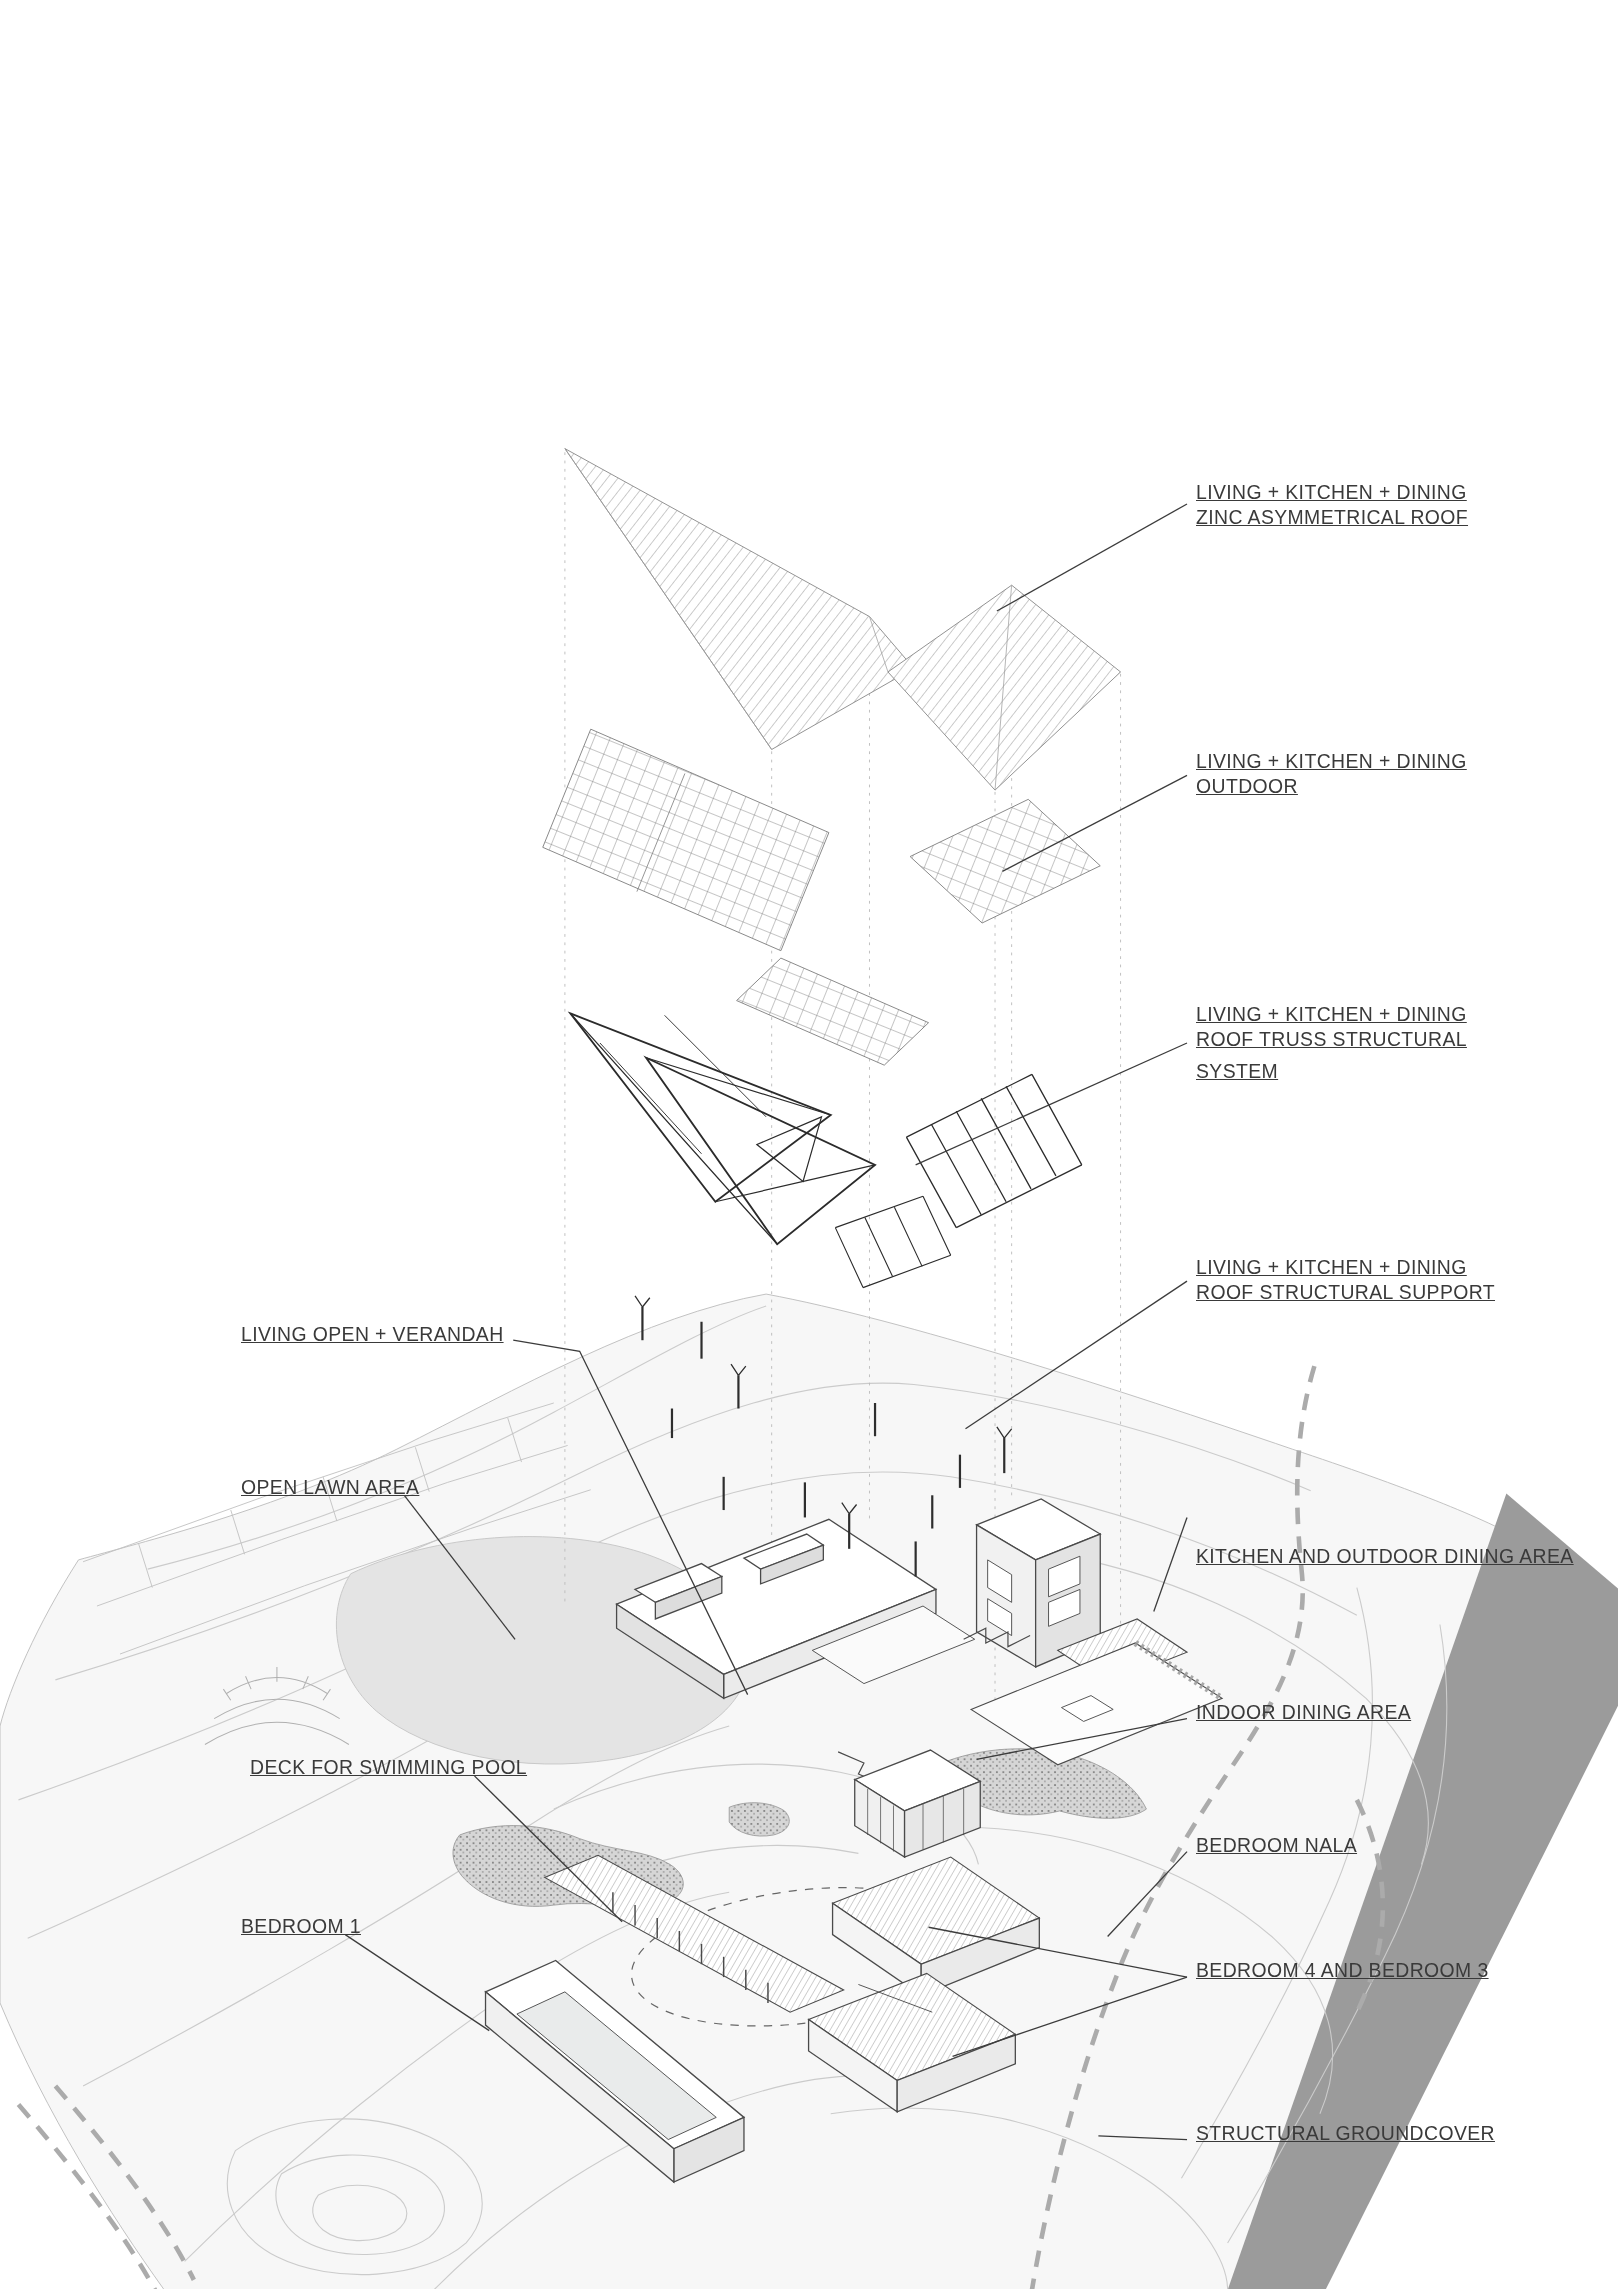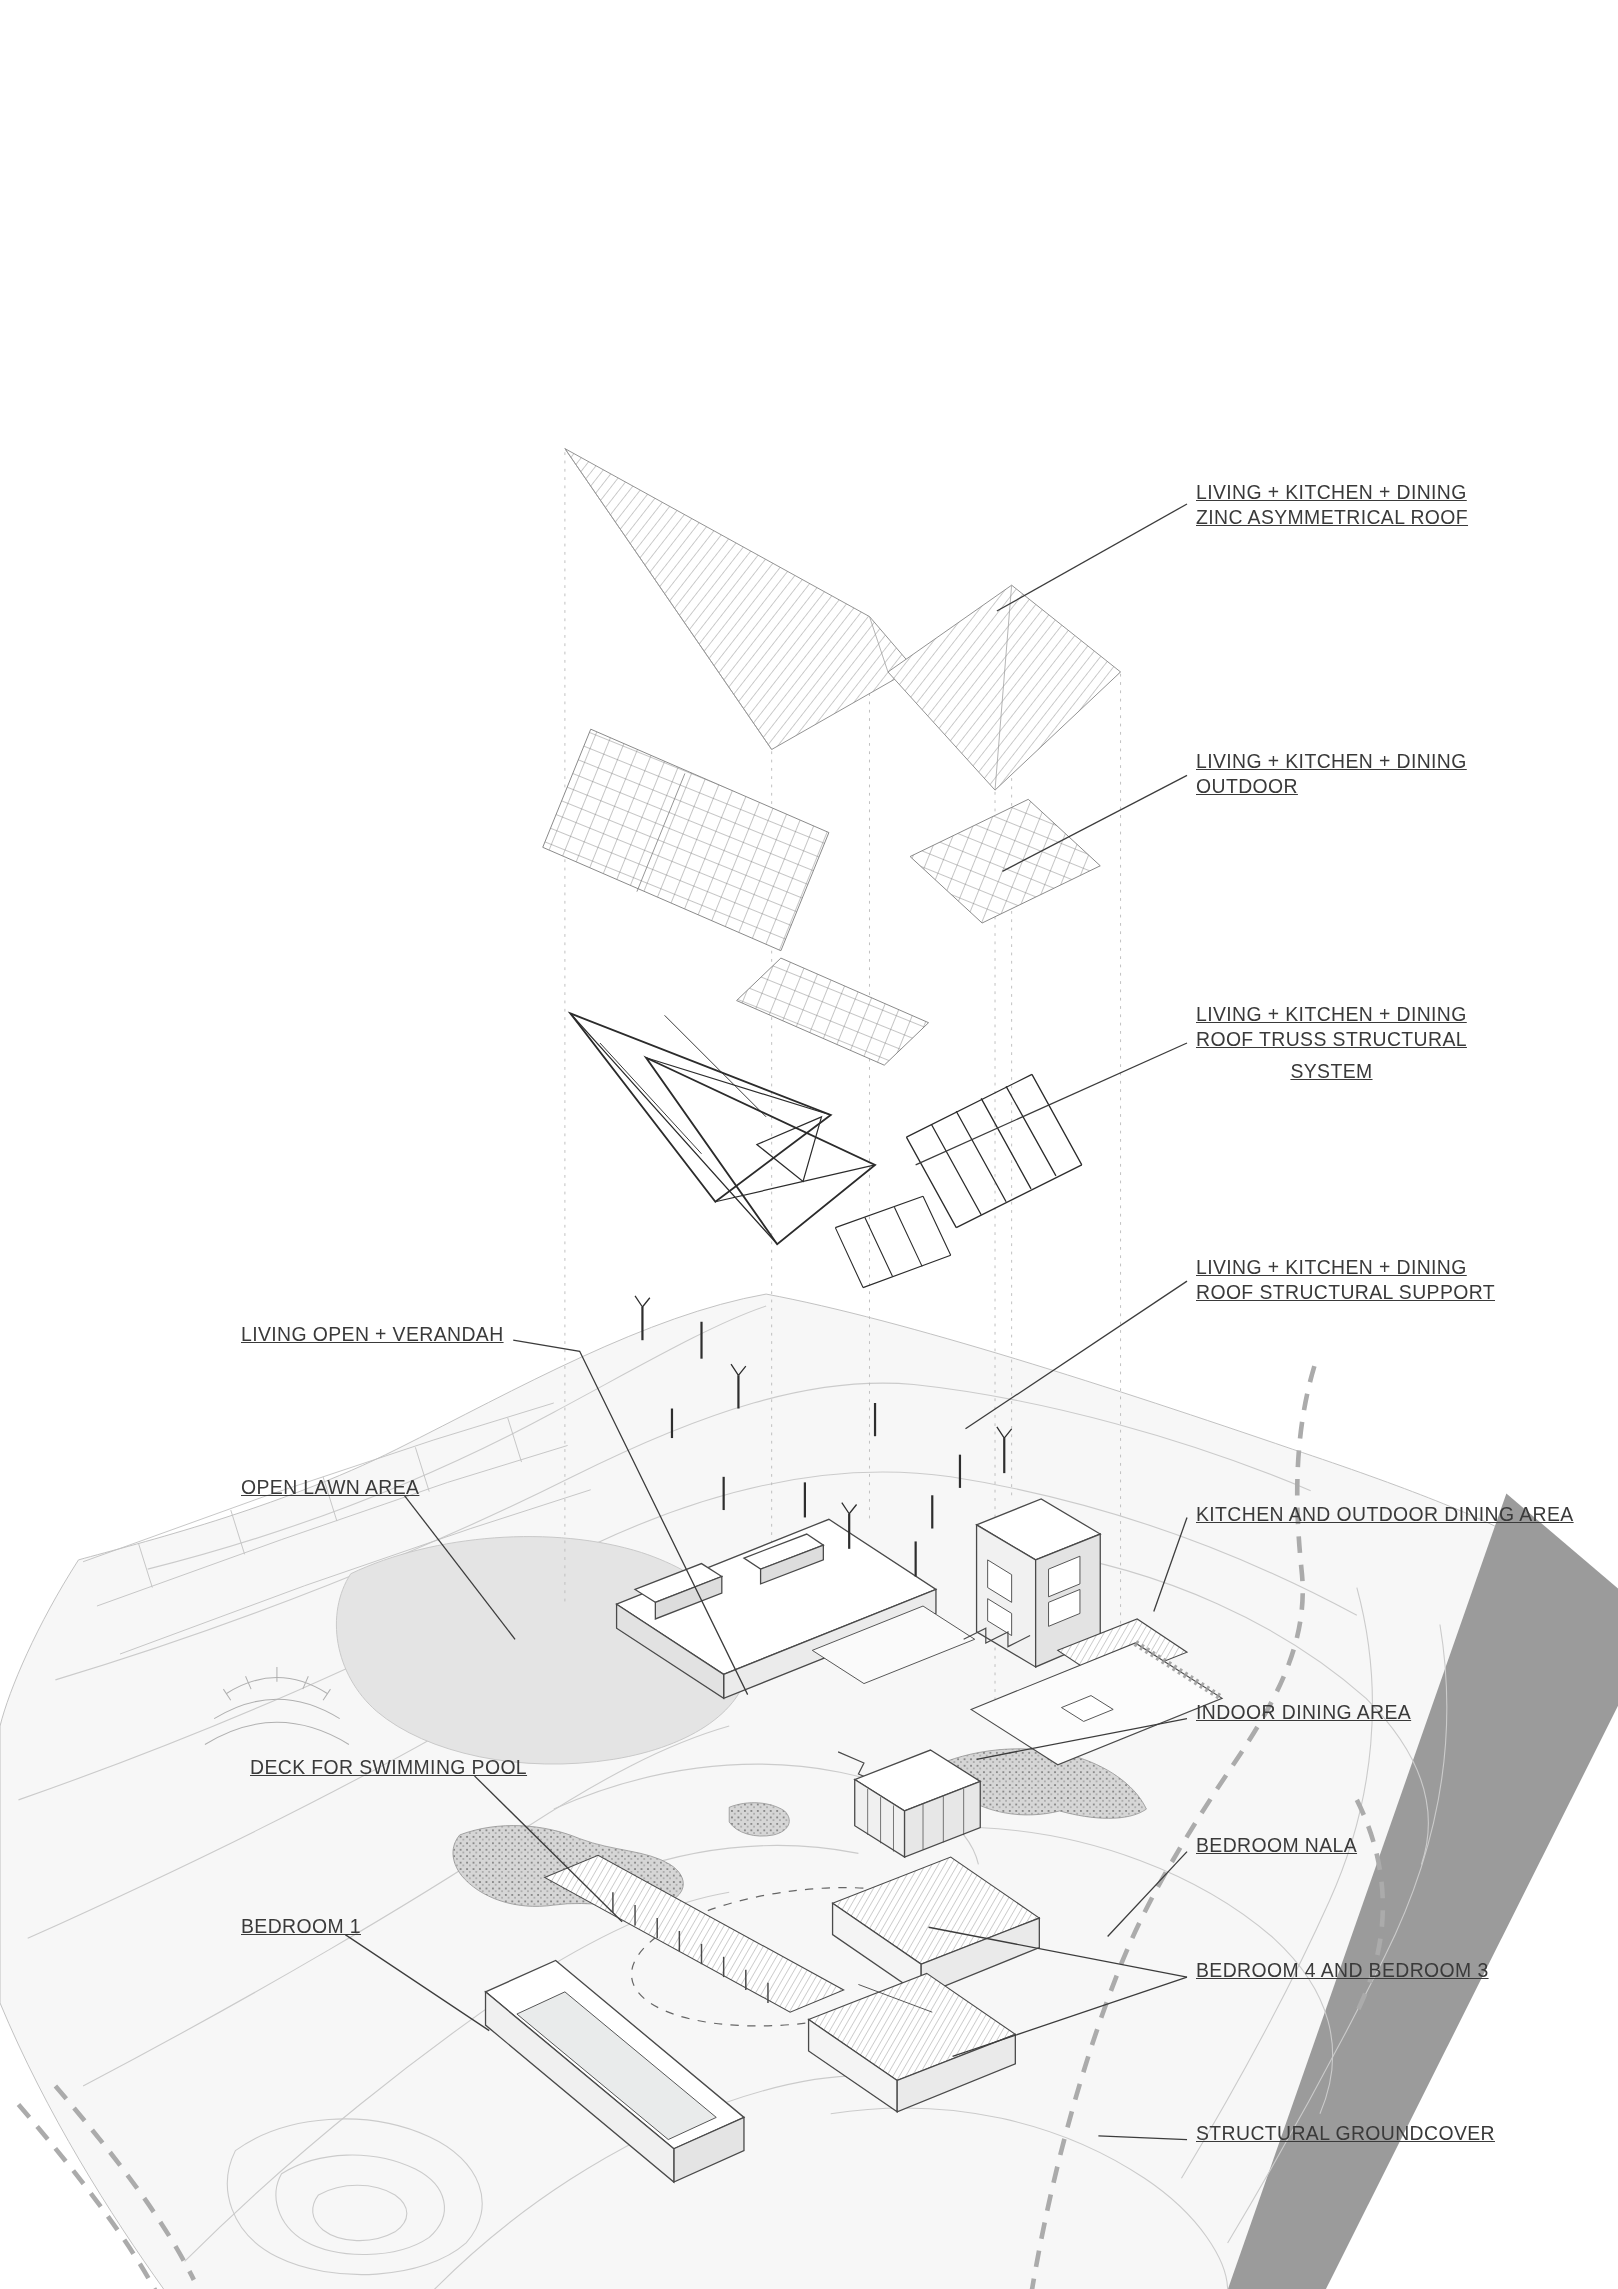--- a/index.html
+++ b/index.html
@@ -1,21 +1,21 @@
 <!DOCTYPE html>
 <html style="font-size:14.8px"><head>
 <meta charset="utf-8">
 <style>
   html,body{margin:0;padding:0;background:#ffffff;}
   .canvas{position:relative;width:1619px;height:2290px;background:#ffffff;overflow:hidden;
           font-family:"Liberation Sans", sans-serif;}
   .canvas svg{position:absolute;left:0;top:0;}
   .label{position:absolute;font-size:19.4px;line-height:25px;color:#3a3a3a;letter-spacing:0.4px;white-space:nowrap;text-decoration:underline;}
   .label span{display:block;}
-  .label .gap{margin-top:7.4px;text-align:center;}
+  .label .gap{margin-top:7.4px;}
 </style>
 </head>
 <body>
 
 <div class="canvas">
 
 <svg width="1619" height="2290" viewBox="0 0 1754 2481">
   <defs>
     <pattern id="hatchRoof" width="9" height="9" patternUnits="userSpaceOnUse" patternTransform="rotate(38)">
       <rect width="9" height="9" fill="#ffffff"></rect>
@@ -261,21 +261,21 @@
 </div>
 
 <div class="label" style="left:241px;top:1322px">
   <span>LIVING OPEN + VERANDAH</span>
 </div>
 
 <div class="label" style="left:241px;top:1475px">
   <span>OPEN LAWN AREA</span>
 </div>
 
-<div class="label" style="left:1196px;top:1502px">
+<div class="label" style="left:1196px;top:1544px">
   <span>KITCHEN AND OUTDOOR DINING AREA</span>
 </div>
 
 <div class="label" style="left:1196px;top:1700px">
   <span>INDOOR DINING AREA</span>
 </div>
 
 <div class="label" style="left:250px;top:1755px">
   <span>DECK FOR SWIMMING POOL</span>
 </div>

